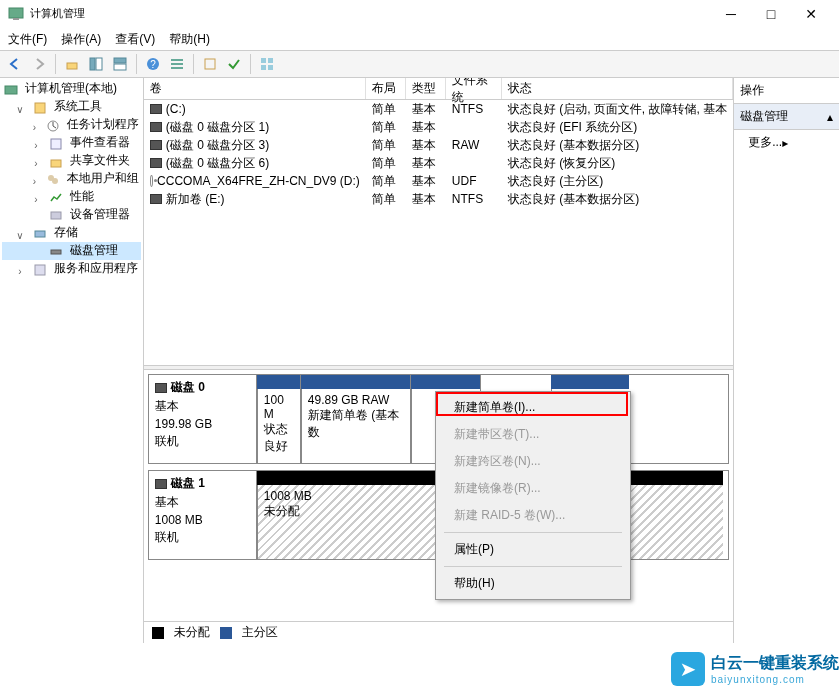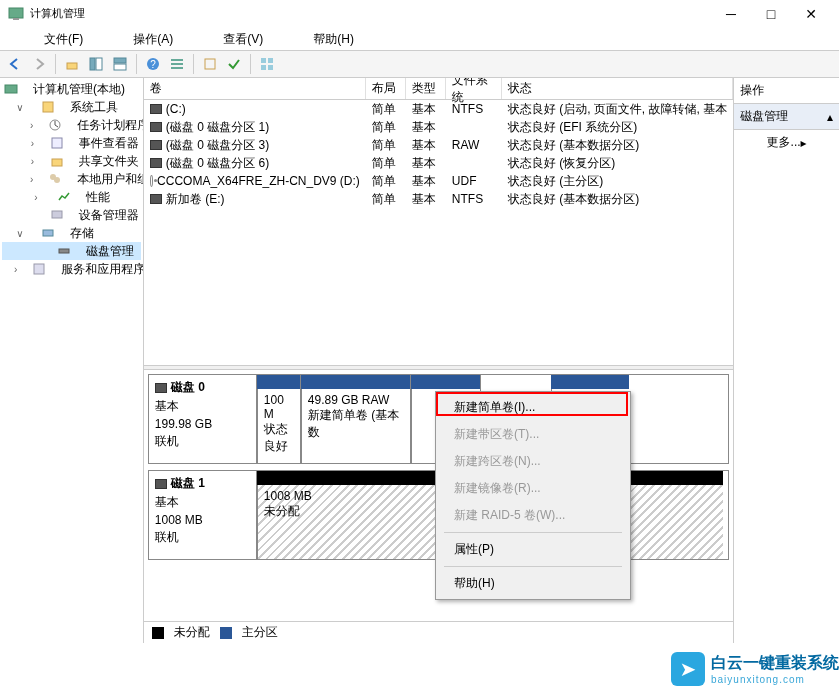--- a/index.html
+++ b/index.html
@@ -5,29 +5,29 @@
 * { box-sizing: border-box; margin: 0; padding: 0; font-family: "Microsoft YaHei", "Segoe UI", sans-serif; }
 body { width: 839px; height: 686px; background: #fff; overflow: hidden; position: relative; }
 
 .titlebar { height: 28px; background: #fff; display: flex; align-items: center; padding: 0 8px; border-bottom: 1px solid transparent; }
 .titlebar .icon { width: 16px; height: 16px; margin-right: 6px; }
 .titlebar .title { font-size: 11px; flex: 1; }
 .titlebar .btn { width: 40px; height: 28px; display: flex; align-items: center; justify-content: center; font-size: 14px; }
 .titlebar .btn.close { }
 
 .menubar { height: 22px; display: flex; align-items: center; padding: 0 8px; font-size: 12px; gap: 14px; }
-.menubar span { cursor: default; margin-left: 36px; }
+.menubar span { cursor: default; }
 
 .toolbar { height: 28px; border-top: 1px solid #ccc; border-bottom: 1px solid #ccc; background: #f5f5f5; display: flex; align-items: center; padding: 0 4px; gap: 2px; }
 .toolbar .tbtn { width: 22px; height: 22px; display: flex; align-items: center; justify-content: center; border: 1px solid transparent; }
 .toolbar .sep { width: 1px; height: 20px; background: #ccc; margin: 0 3px; }
 
 .main { display: flex; height: 565px; }
 .tree { width: 148px; border-right: 1px solid #ccc; font-size: 12px; padding: 2px; overflow: hidden; }
-.tree .node { display: flex; align-items: center; height: 18px; padding: 1px 2px; white-space: nowrap; gap: 15px; }
+.tree .node { display: flex; align-items: flex-end; height: 18px; padding: 1px 2px; white-space: nowrap; gap: 7px; }
 .tree .node.selected { background: #cce8ff; }
 .tree .twisty { width: 12px; font-size: 10px; color: #666; text-align: center; }
 .tree .ticon { width: 14px; height: 14px; display: inline-flex; align-items: center; justify-content: center; }
 
 .center { flex: 1; display: flex; flex-direction: column; border-right: 1px solid #ccc; }
 .volumes { flex: 0 0 auto; height: 287px; overflow: hidden; }
 .vol-header { display: flex; height: 22px; border-bottom: 1px solid #ccc; font-size: 12px; background: #fff; }
 .vol-header .col { border-right: 1px solid #e0e0e0; padding: 3px 6px; display: flex; align-items: center; justify-content: space-between; }
 .vol-header .col::after { content: ""; }
 .vol-rows { font-size: 12px; }
@@ -59,21 +59,21 @@
 .part.unalloc .pbody { background: transparent; }
 
 .legend { height: 22px; border-top: 1px solid #ccc; display: flex; align-items: center; padding: 0 8px; gap: 10px; font-size: 12px; }
 .legend .sw { width: 12px; height: 12px; display: inline-block; }
 .legend .sw.un { background: #000; }
 .legend .sw.pr { background: #2b5797; }
 
 .actions { width: 108px; font-size: 12px; }
 .actions .ahdr { background: #fff; border-bottom: 1px solid #ccc; padding: 4px 6px; font-weight: normal; }
 .actions .asec { background: #e8eef7; padding: 4px 6px; border-bottom: 1px solid #ccc; display: flex; justify-content: space-between; align-items: center; }
-.actions .aitem { padding: 4px 14px; display: flex; justify-content: center; align-items: center; }
+.actions .aitem { padding: 4px 14px; display: flex; justify-content: flex-start; align-items: center; }
 
 .context-menu { position: absolute; top: 391px; left: 435px; width: 196px; background: #f0f0f0; border: 1px solid #999; box-shadow: 2px 2px 4px rgba(0,0,0,0.3); font-size: 12px; z-index: 100; padding: 2px; }
 .context-menu .citem { padding: 5px 16px; }
 .context-menu .citem.enabled { color: #000; }
 .context-menu .citem.disabled { color: #999; }
 .context-menu .csep { height: 1px; background: #ccc; margin: 3px 6px; }
 .highlight { position: absolute; border: 2px solid red; pointer-events: none; z-index: 101; }
 
 .watermark { position: absolute; right: 0; bottom: 0; display: flex; align-items: center; gap: 6px; z-index: 200; }
 .watermark .wicon { width: 34px; height: 34px; background: #2aa7e0; border-radius: 6px; display: flex; align-items: center; justify-content: center; color: #fff; font-size: 20px; }

